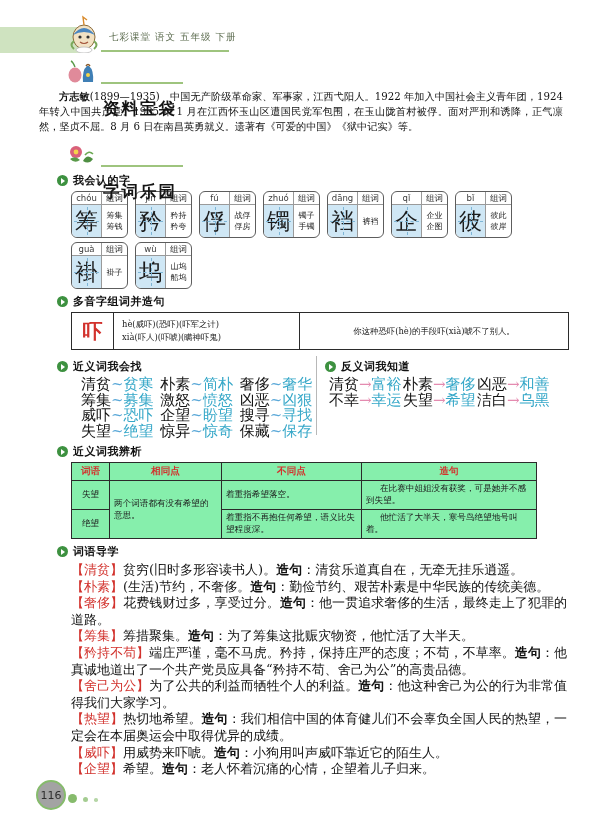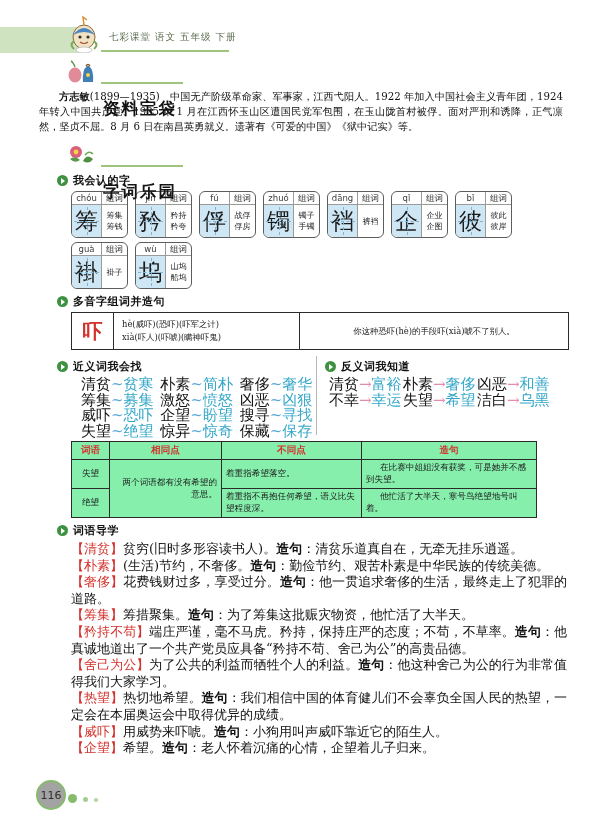--- a/index.html
+++ b/index.html
@@ -166,21 +166,21 @@
   .an-table td, .an-table th {
     border: 1px solid #2b2b2b; padding: 2px 4px;
     font-size: 8.6px; font-family: "DejaVu Serif", serif; color: #1c1c1c;
     vertical-align: middle;
   }
   .an-table th {
     color: #d2322d; font-weight: bold; font-size: 9.6px;
     text-align: center; height: 17px;
   }
   .an-ci { width: 38px; text-align: center; font-size: 9.2px; }
-  .an-same { width: 112px; text-align: right; }
+  .an-same { width: 112px; text-align: left; }
   .an-diff { width: 140px; }
   .an-make { }
   .an-indent { text-indent: 14px; }
 
   
   .wg { margin: 2px 24px 0 62px; }
   .wg-item {
     font-size: 13px; line-height: 16.6px;
     font-family: "DejaVu Serif", "Liberation Serif", serif;
     color: #111; text-align: justify; margin-bottom: 0px;
@@ -434,20 +434,24 @@
           </div>
           <div class="pair-row">
             <div class="pair"><span class="a">不幸</span><span class="arrow-ant">→</span><span class="b-ant">幸运</span></div>
             <div class="pair"><span class="a">失望</span><span class="arrow-ant">→</span><span class="b-ant">希望</span></div>
             <div class="pair"><span class="a">洁白</span><span class="arrow-ant">→</span><span class="b-ant">乌黑</span></div>
           </div>
         </div>
     </div>
   </div>
 
+  <div class="sub-head">
+    <span class="sub-bullet"></span>
+    <span class="sub-title">近义词我辨析</span>
+  </div>
   <table class="an-table">
     <tbody>
         <tr>
       <th class="an-ci">词语</th>
       <th class="an-same">相同点</th>
       <th class="an-diff">不同点</th>
       <th class="an-make">造句</th>
     </tr>
     <tr>
       <td class="an-ci">失望</td>

